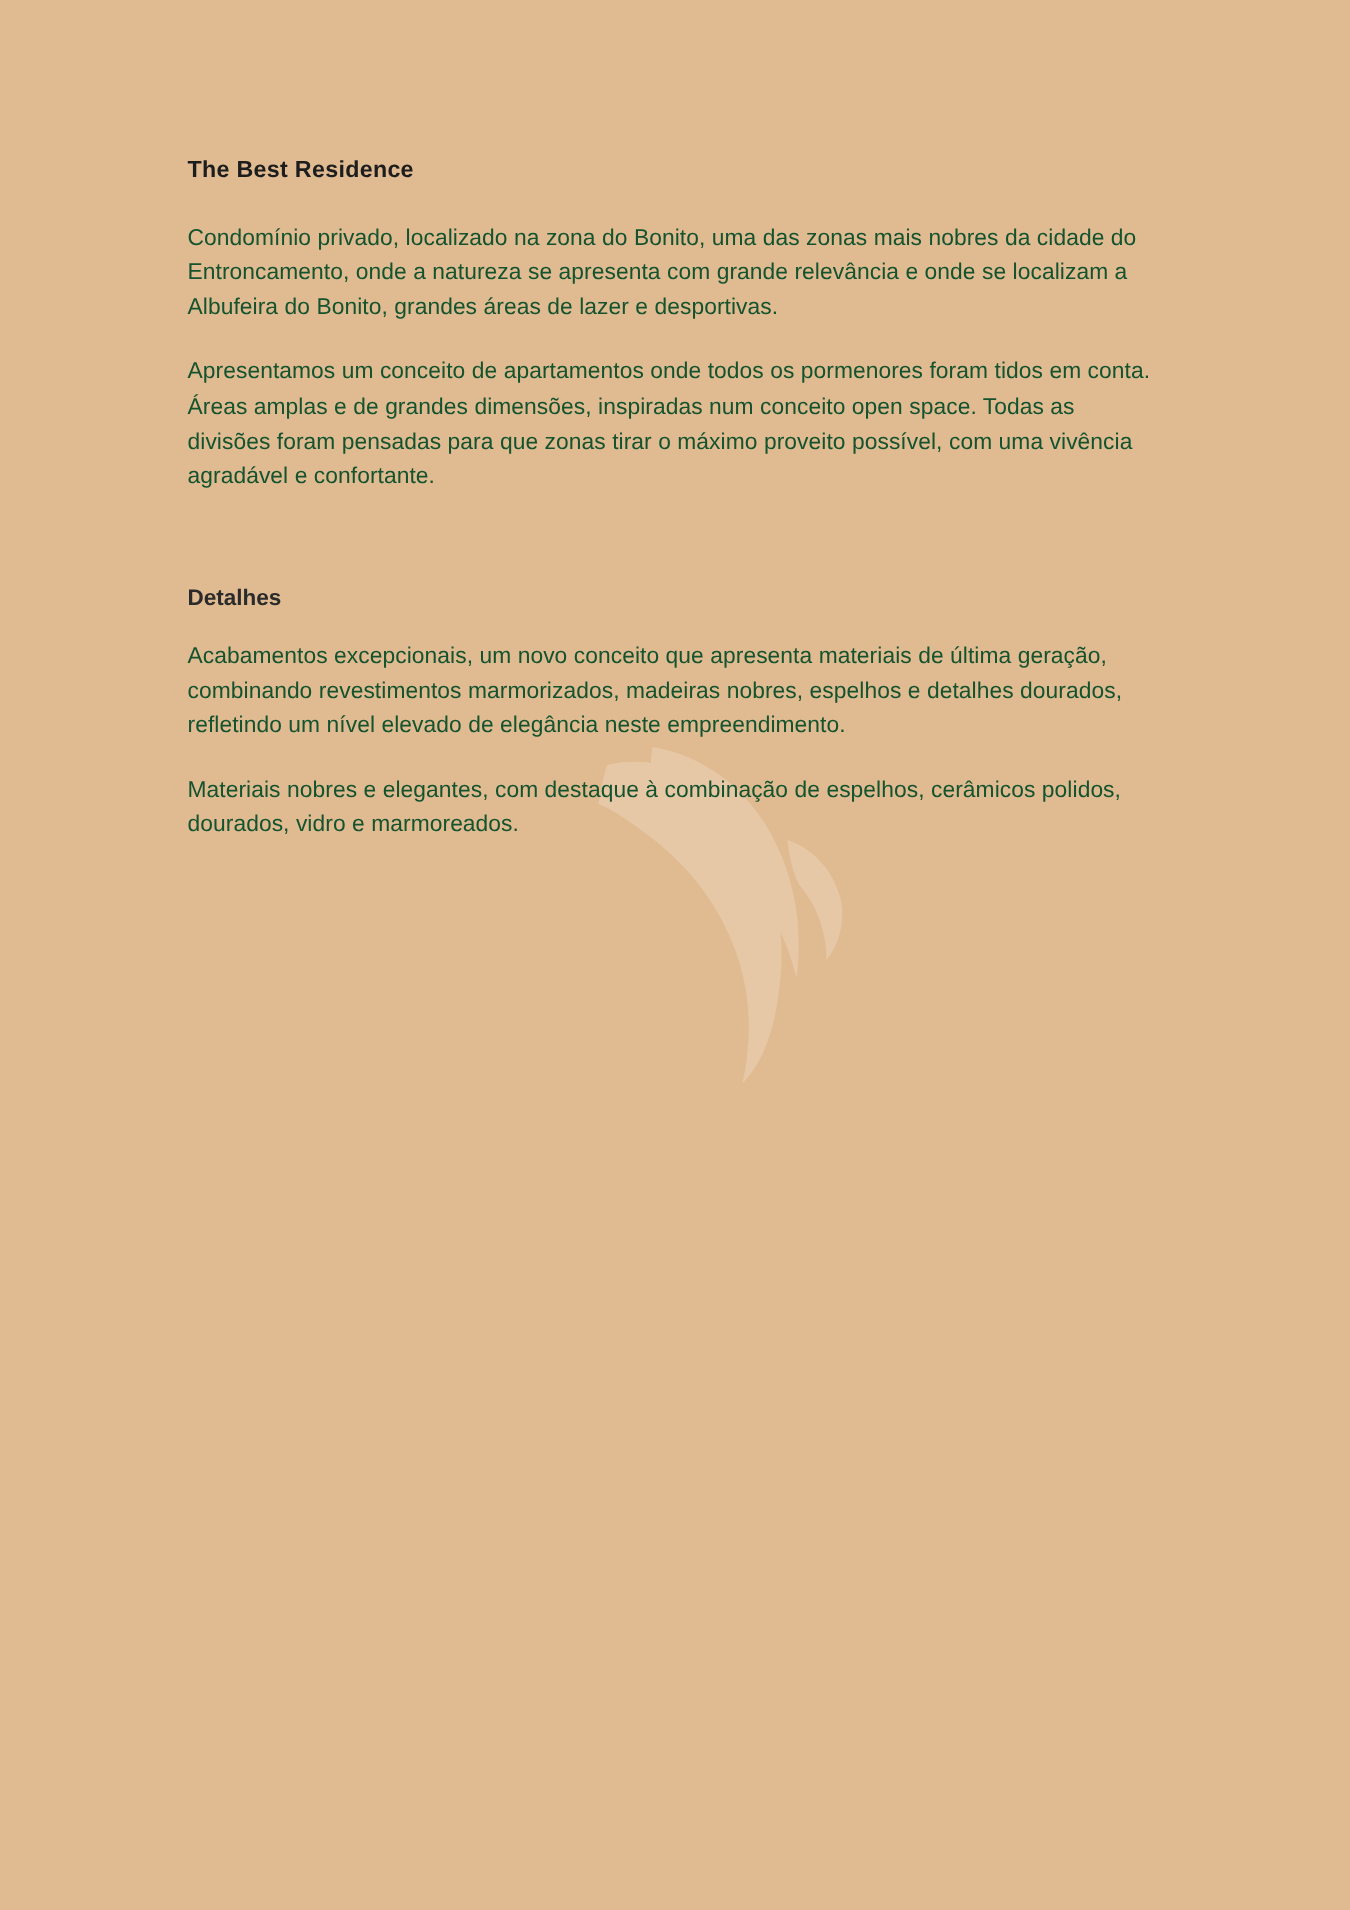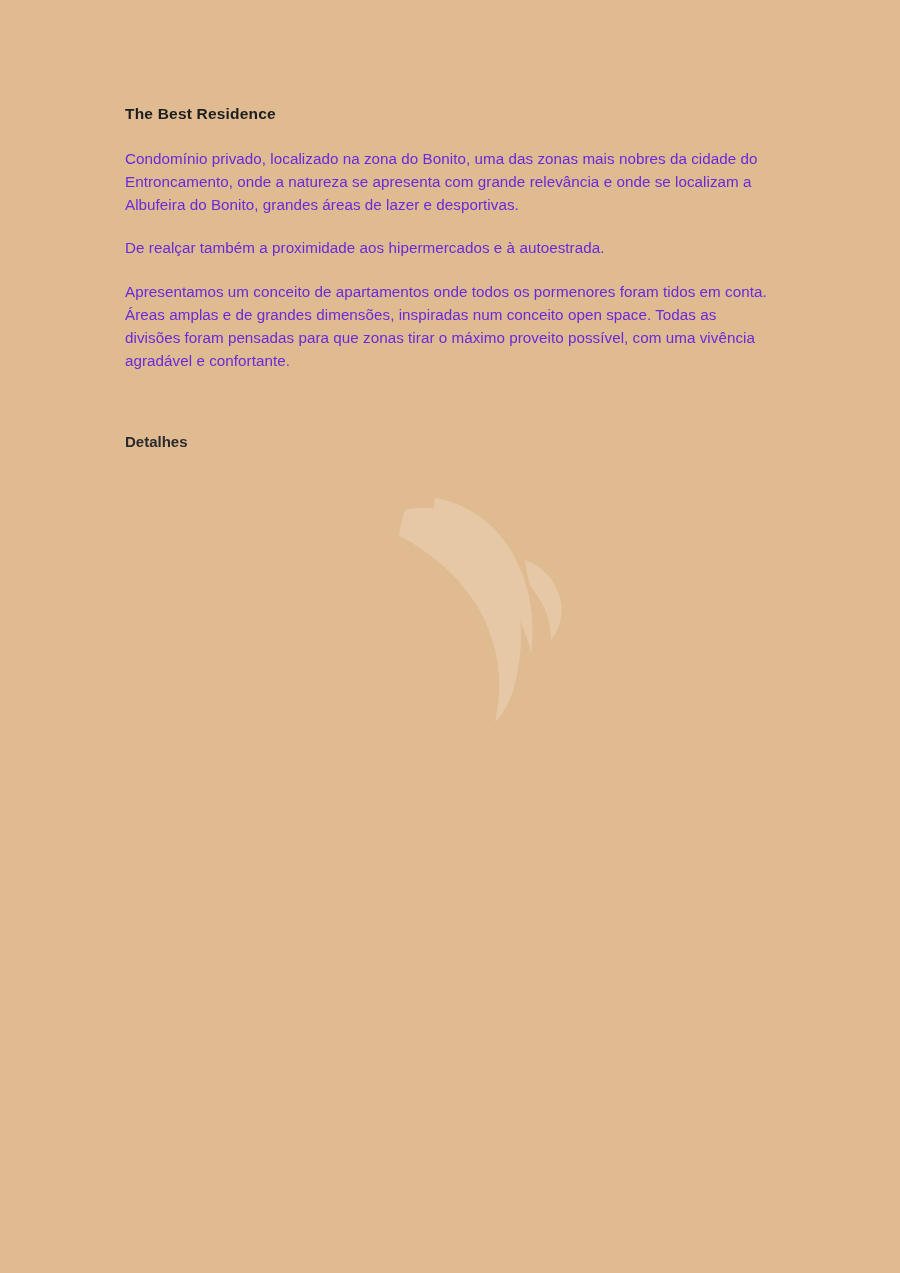--- a/index.html
+++ b/index.html
@@ -47,21 +47,21 @@
     font-size: 15px;
     font-weight: bold;
     color: #2b2b2b;
     margin: 0 0 17px 0;
     line-height: 1.35;
   }
   p.para {
     font-size: 15.2px;
     line-height: 1.52;
     margin: 0 0 20px 0;
-    color: #6d28d9;
+    color: #14532d;
     letter-spacing: 0.05px;
   }
   .gap-before-details {
     height: 40px;
   }
 </style>
 </head>
 <body>
 
 <div class="page">
@@ -76,22 +76,23 @@
         <path d="M128 112 C140 114 150 122 154 134 C144 128 134 122 124 120 Z"></path>
       </g>
     </svg>
   </div>
 
   <div class="content">
 
     <h1 class="doc-title">The Best Residence</h1>
 
     <p class="para">Condomínio privado, localizado na zona do Bonito, uma das zonas mais nobres da cidade do Entroncamento, onde a natureza se apresenta com grande relevância e onde se localizam a Albufeira do Bonito, grandes áreas de lazer e desportivas.</p>
-    <p class="para">De realçar também a proximidade aos hipermercados e à autoestrada.</p>
     <p class="para">Apresentamos um conceito de apartamentos onde todos os pormenores foram tidos em conta. Áreas amplas e de grandes dimensões, inspiradas num conceito open space. Todas as divisões foram pensadas para que zonas tirar o máximo proveito possível, com uma vivência agradável e confortante.</p>
 
     <div class="gap-before-details"></div>
 
     <h2 class="section-heading">Detalhes</h2>
 
+    <p class="para">Acabamentos excepcionais, um novo conceito que apresenta materiais de última geração, combinando revestimentos marmorizados, madeiras nobres, espelhos e detalhes dourados, refletindo um nível elevado de elegância neste empreendimento.</p>
+    <p class="para">Materiais nobres e elegantes, com destaque à combinação de espelhos, cerâmicos polidos, dourados, vidro e marmoreados.</p>
 
   </div>
 </div>
 
 </body></html>

